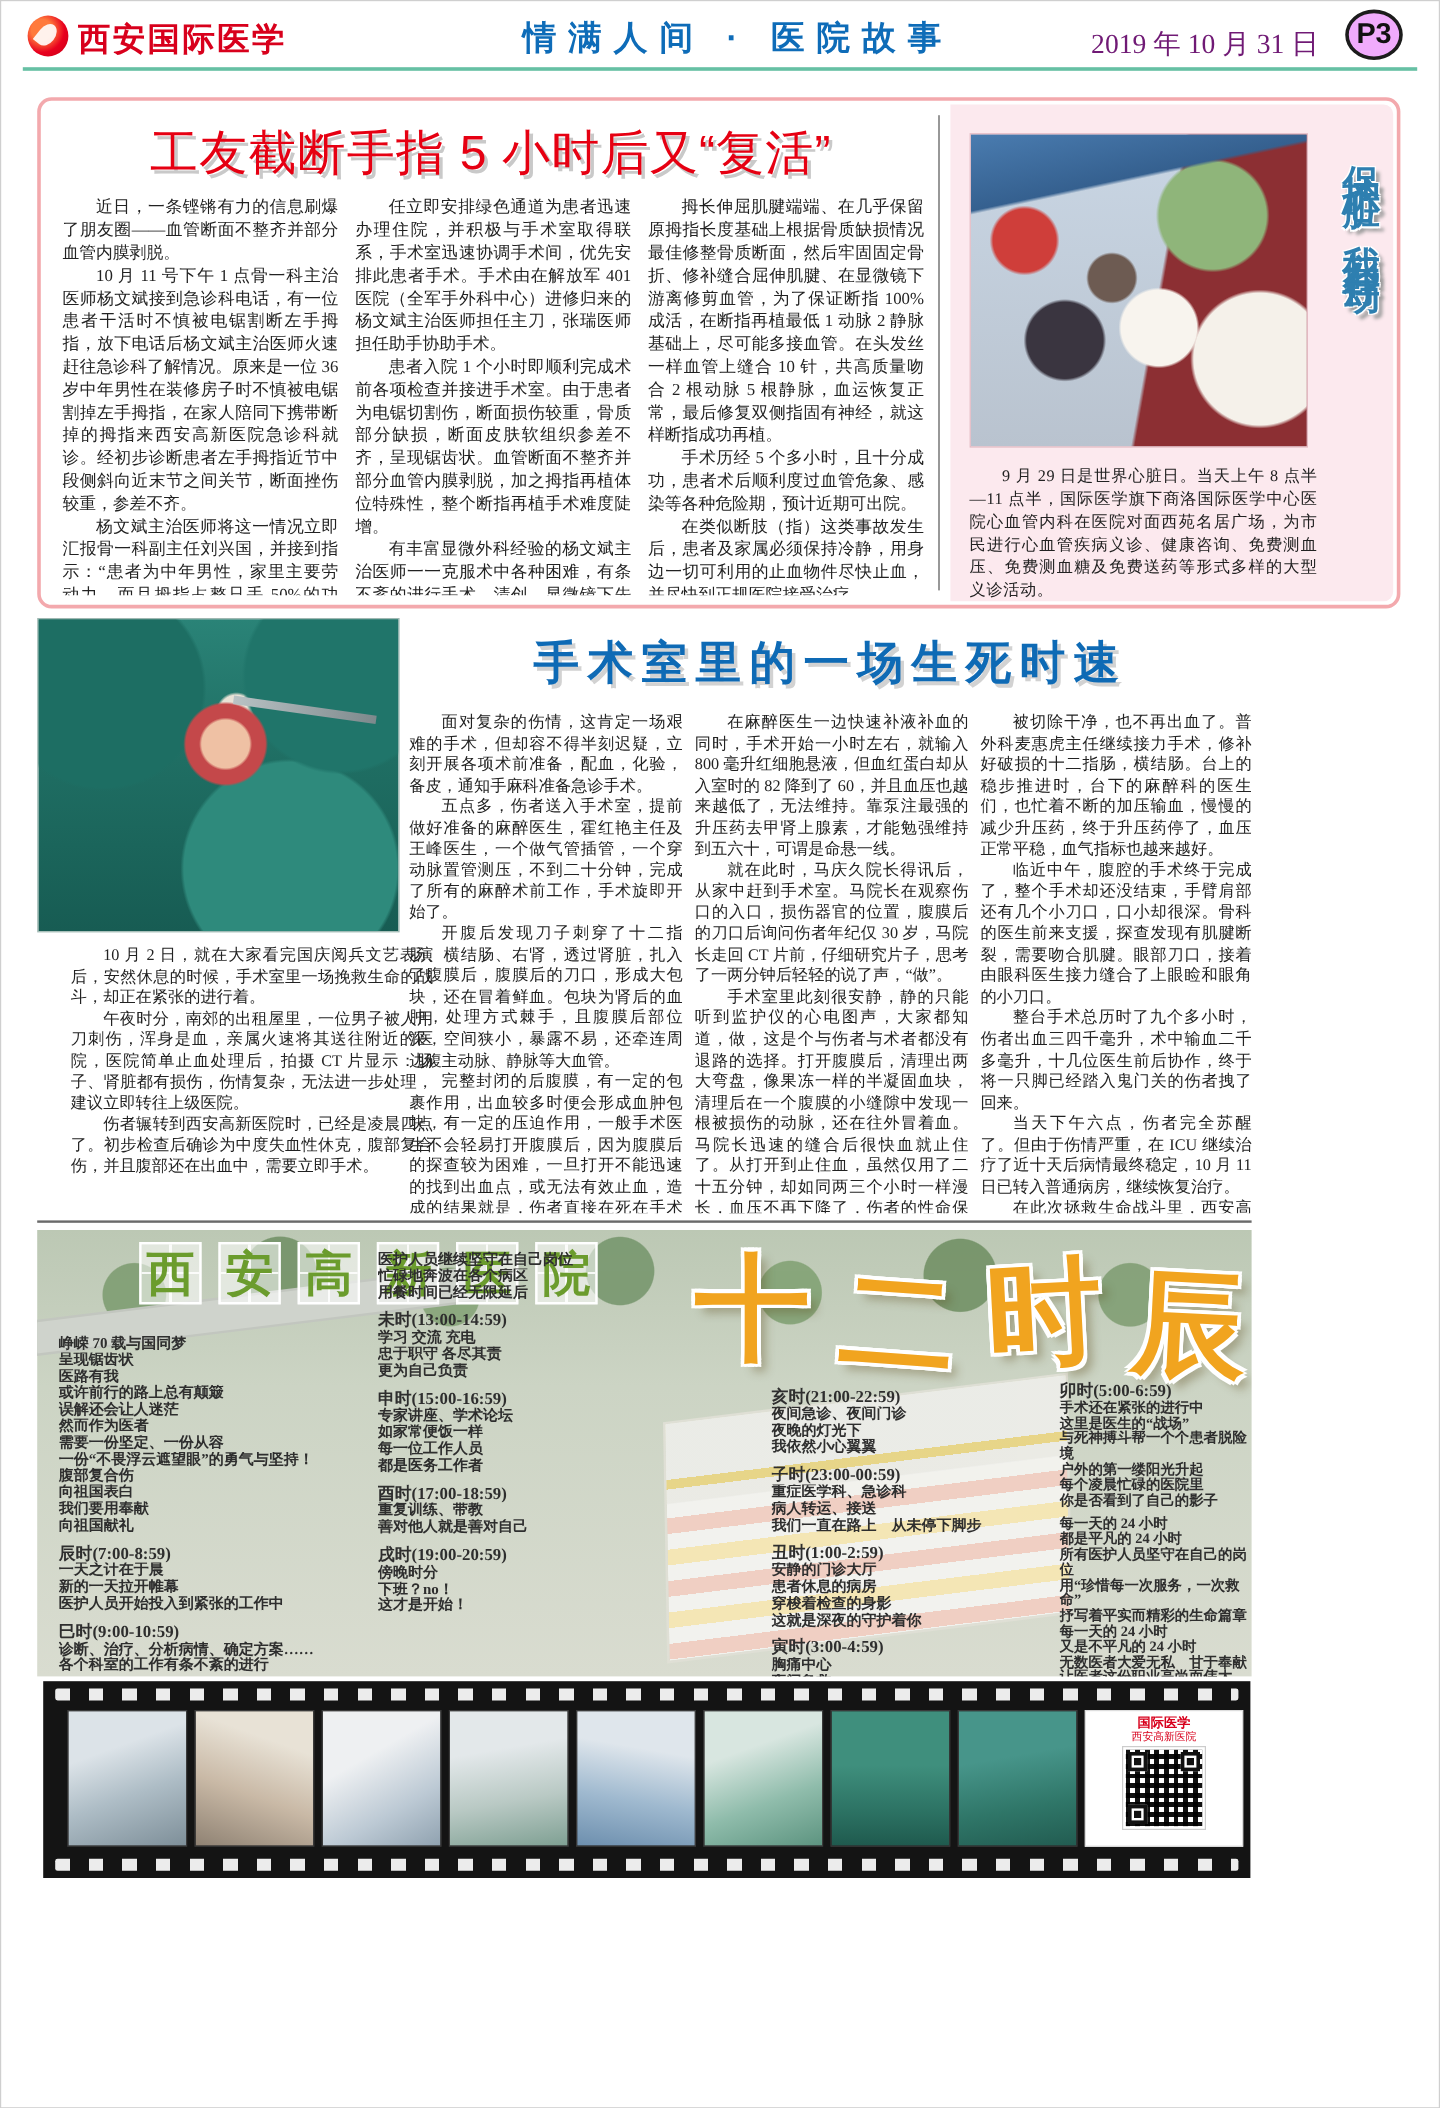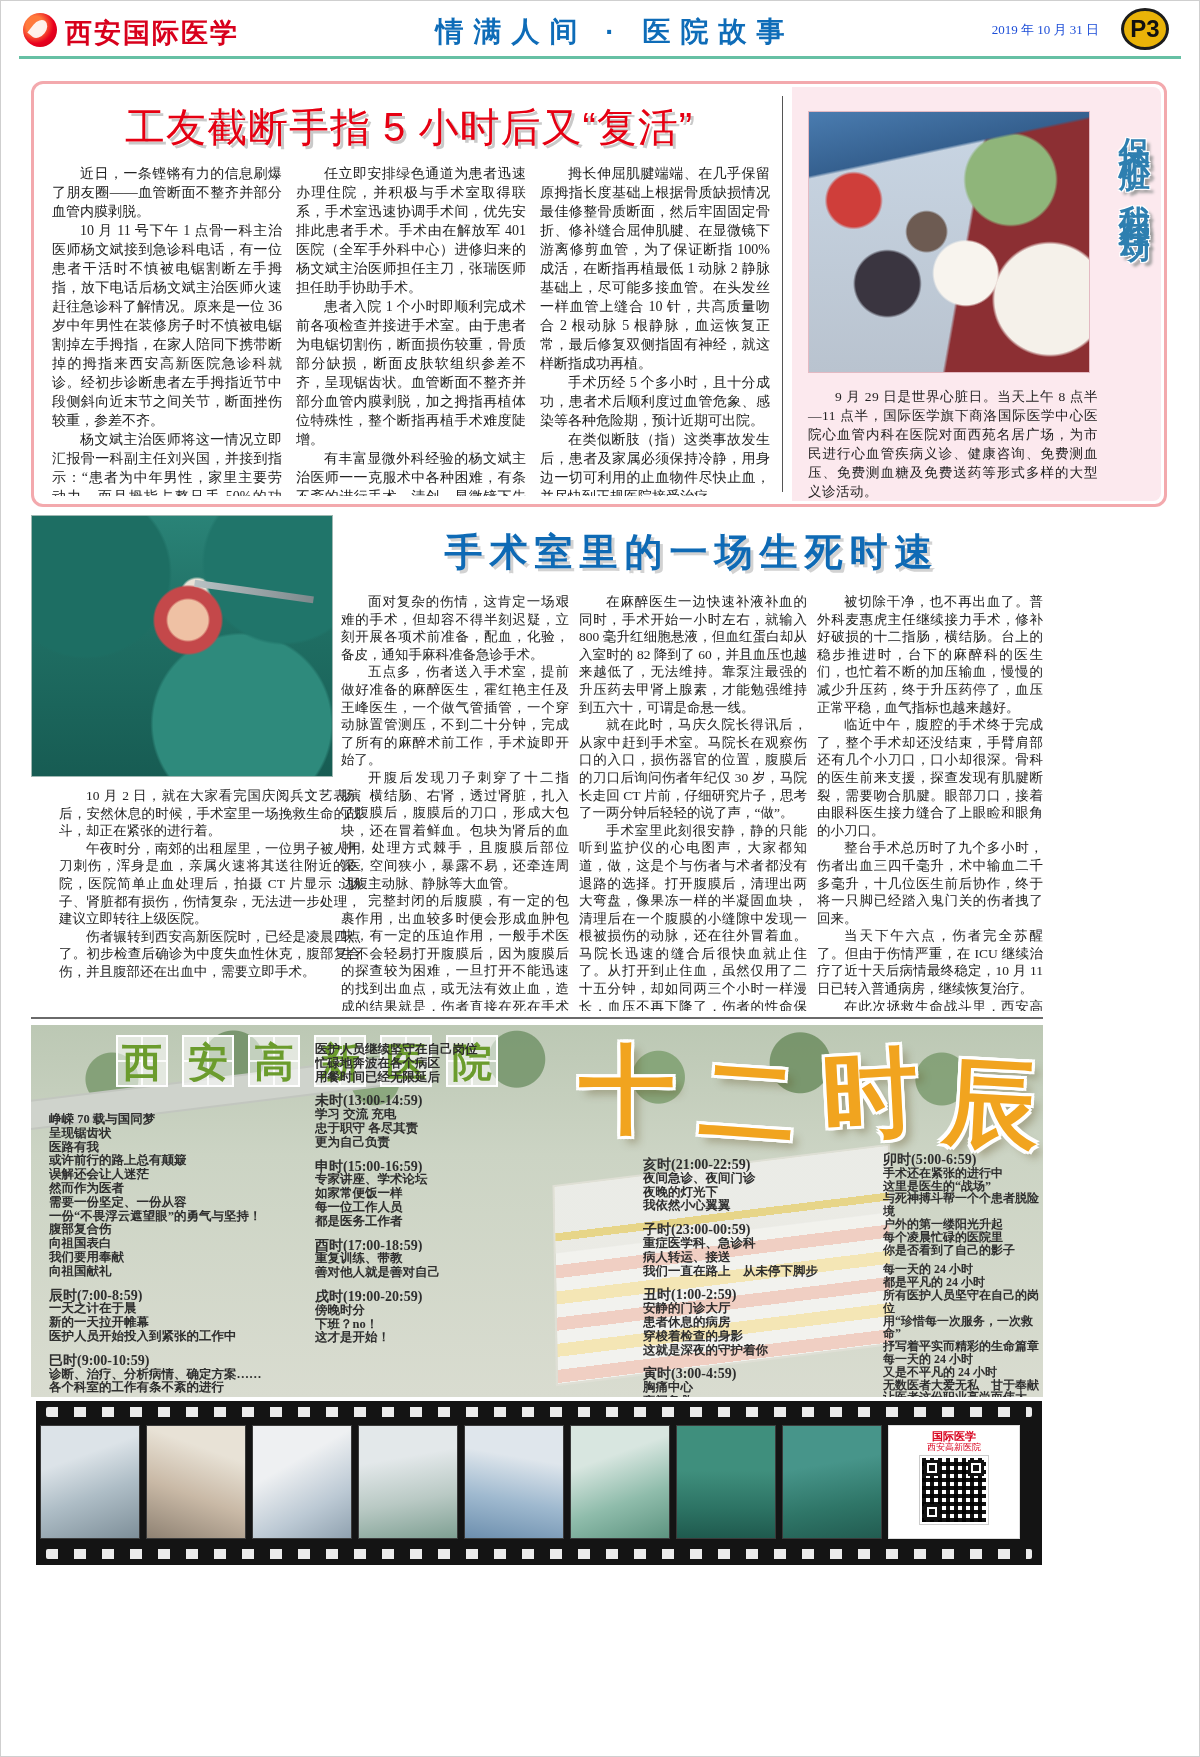--- a/index.html
+++ b/index.html
@@ -12,23 +12,23 @@
   .hdr { position:absolute; left:0; top:0; width:100%; height:54px; }
   .logo-flame { position:absolute; left:22px; top:12px; width:34px; height:34px; border-radius:50%;
     background:radial-gradient(circle at 35% 35%, #ff7a3c 0 28%, #e8001e 60%, #c40014 100%); }
   .logo-flame::after { content:""; position:absolute; left:9px; top:6px; width:14px; height:20px;
     background:#fff; border-radius:50% 50% 50% 0; transform:rotate(38deg); opacity:.9; }
   .brand { position:absolute; left:64px; top:14px; font-family:"Liberation Sans","DejaVu Sans",sans-serif;
     font-weight:bold; font-size:27px; color:#d8001c; letter-spacing:2px; }
   .section-title { position:absolute; left:0; top:12px; width:100%; text-align:center;
     font-family:"Liberation Sans","DejaVu Sans",sans-serif; font-weight:bold; font-size:28px;
     color:#0e6cb8; letter-spacing:10px;margin-left:15px; }
-  .hdr-date { position:absolute; right:100px; top:20px; font-size:13px; color:#1d4ed8; }
+  .hdr-date { position:absolute; right:100px; top:20px; font-size:23px; color:#701a75; }
   .page-badge { position:absolute; right:30px; top:7px; width:48px; height:42px; border-radius:50%;
-    background:#eab308; border:3px solid #1c1c1c; color:#111; text-align:center; line-height:36px;
+    background:#f0abfc; border:3px solid #1c1c1c; color:#111; text-align:center; line-height:36px;
     font-family:"Liberation Sans","DejaVu Sans",sans-serif; font-weight:bold; font-size:24px; }
   .green-rule { position:absolute; left:18px; right:18px; top:55px; height:3px; background:#66c0a4; }
 
   
   .topbox { position:absolute; left:30px; top:80px; width:1136px; height:426px;
     border:3px solid #f3a9ad; border-radius:12px; background:#fff; }
   .a1-title { position:absolute; left:10px; top:16px; width:730px; text-align:center;
     font-family:"Liberation Sans","DejaVu Sans",sans-serif; font-weight:normal; font-size:40px;
     color:#e60012; text-shadow:3px 3px 0 #c9c9c9; letter-spacing:1px; }
   .ncol { position:absolute; width:230px; height:332px; overflow:hidden;
@@ -125,21 +125,21 @@
   .pline { white-space:nowrap; overflow:hidden; }
   .pc4 .pline { white-space:normal; }
   .sc-head { font-size:14px; font-weight:bold; padding-top:3px; }
   .pspacer { height:7px; }
 
   
   .filmstrip { position:absolute; left:35px; top:1400px; width:1006px; height:164px; background:#141414; }
   .perf { height:10px; margin:6px 10px 0 10px; border-radius:2px;
     background:repeating-linear-gradient(90deg,#ececec 0 12px, rgba(0,0,0,0) 12px 28px); }
   .perf.bottom { position:absolute; bottom:6px; left:0; right:0; margin:0 10px; }
-  .fs-photos { position:absolute; left:4px; top:24px; display:flex; gap:6px; }
+  .fs-photos { position:absolute; left:20px; top:24px; display:flex; gap:6px; }
   .fsp { width:100px; height:114px; border:1px solid #3a3a3a; }
   .fp1{background:linear-gradient(160deg,#dce3e8 0 30%,#aebdc6 60%,#7e8f99 100%);}
   .fp2{background:linear-gradient(200deg,#e8e2d6 0 25%,#c9b9a6 60%,#8f8273 100%);}
   .fp3{background:linear-gradient(150deg,#eef0f2 0 35%,#bcc9d4 70%,#90a2b0 100%);}
   .fp4{background:linear-gradient(170deg,#e3e8ea 0 30%,#b9c9c4 65%,#7fa093 100%);}
   .fp5{background:linear-gradient(190deg,#dfe6ec 0 30%,#9fb9cf 65%,#6d8fae 100%);}
   .fp6{background:linear-gradient(160deg,#d8e6e0 0 30%,#8fbcab 65%,#5d9480 100%);}
   .fp7{background:linear-gradient(180deg,#3f8f7d 0 40%,#2c7263 75%,#1f5a4e 100%);}
   .fp8{background:linear-gradient(170deg,#47958a 0 35%,#2f7668 70%,#225c51 100%);}
   .qr-panel { width:132px; height:114px; background:#fff; border:1px solid #ddd; text-align:center;

